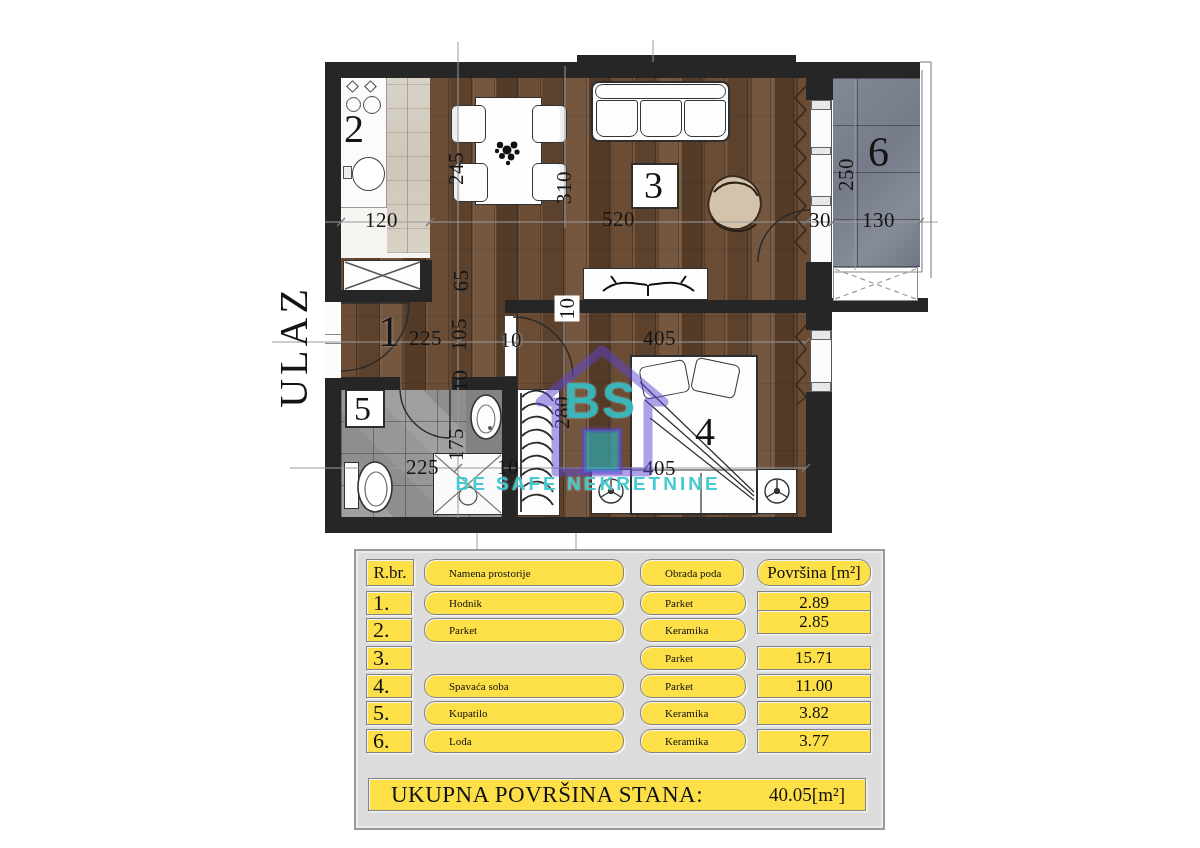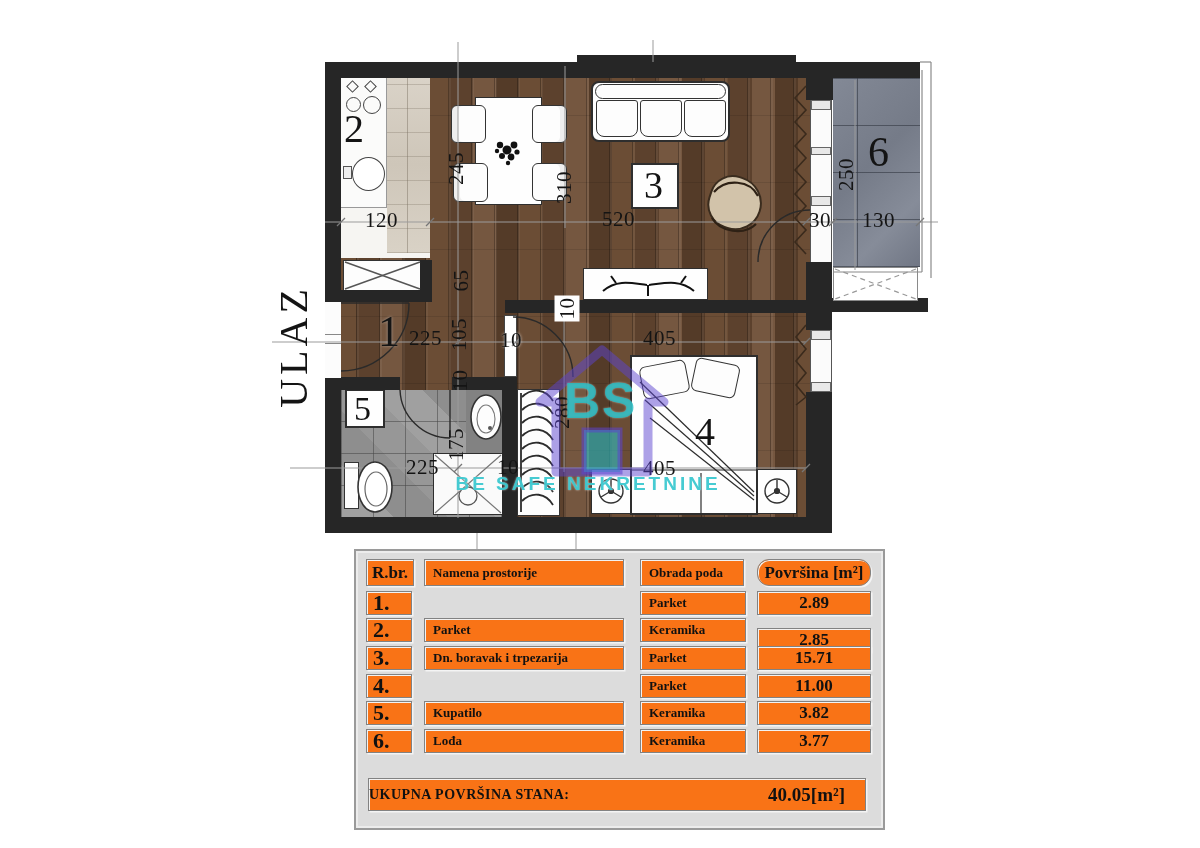--- a/index.html
+++ b/index.html
@@ -34,25 +34,25 @@
   .white-fixture{position:absolute;background:#fefefe;border:2px solid #2e2e2e;box-sizing:border-box;}
   .thin-fixture{position:absolute;background:#fdfdfd;border:1.4px solid #333;box-sizing:border-box;}
   .lbl{position:absolute;color:#141414;white-space:nowrap;transform-origin:center;}
   .dim{font-size:21px;letter-spacing:.5px;}
   .vrt{transform:rotate(-90deg);}
   .roomnum{font-size:40px;}
   .win{position:absolute;background:#fbfbfb;border-left:1px solid #555;border-right:1px solid #555;box-sizing:border-box;}
   .mull{position:absolute;background:#e8e8e8;border:1px solid #666;box-sizing:border-box;}
   
   .panel{position:absolute;background:#dcdcdc;border:2px solid #9a9a9a;box-shadow:inset 0 0 0 2px #ececec;}
-  .cell{position:absolute;background:#f97316;border:1px solid #828282;box-sizing:border-box;
+  .cell{position:absolute;background:#fde047;border:1px solid #828282;box-sizing:border-box;
         box-shadow:1.5px 1.5px 0 #f4f4f4, inset 1px 1px 0 #f2f2f2;
-        font-family:"Liberation Serif",serif;color:#111;display:flex;align-items:center;overflow:hidden;font-weight:bold;}
+        font-family:"Liberation Serif",serif;color:#111;display:flex;align-items:center;overflow:hidden;}
   .cell.num{font-size:22px;padding-left:6px;}
-  .cell.txt{font-size:13px;padding-left:8px;}
+  .cell.txt{font-size:11px;padding-left:24px;border-radius:11px;}
   .cell.ctr{justify-content:center;font-size:17px;}
   .wm-sub{position:absolute;font-family:"Liberation Sans",sans-serif;font-weight:bold;
           color:rgba(54,199,206,.92);letter-spacing:3px;font-size:19px;text-align:center;
           text-shadow:0 0 2px rgba(255,255,255,.75);}
   .wm-bs{position:absolute;font-family:"Liberation Sans",sans-serif;font-weight:bold;font-size:50px;
          color:rgba(32,186,193,.82);letter-spacing:2px;text-shadow:0 0 2px rgba(255,255,255,.5);}
 </style>
 </head>
 <body>
 
@@ -301,45 +301,46 @@
   <div class="wm-sub" style="left:450px;top:473px;width:276px;">BE SAFE NEKRETNINE</div>
 
   <div class="panel" style="left:354px;top:549px;width:527px;height:277px;"></div>
 
   <div class="cell ctr" style="left:366px;top:559px;width:48px;height:27px;">R.br.</div>
   <div class="cell txt" style="left:424px;top:559px;width:200px;height:27px;">Namena prostorije</div>
   <div class="cell txt" style="left:640px;top:559px;width:104px;height:27px;">Obrada poda</div>
   <div class="cell ctr" style="left:757px;top:559px;width:114px;height:27px;border-radius:12px;">Površina [m²]</div>
 
   <div class="cell num" style="left:366px;top:591px;width:46px;height:24px;">1.</div>
+  <div class="cell txt" style="left:424px;top:591px;width:200px;height:24px;">Hodnik</div>
   <div class="cell txt" style="left:640px;top:591px;width:106px;height:24px;">Parket</div>
   <div class="cell ctr" style="left:757px;top:591px;width:114px;height:24px;">2.89</div>
 
   <div class="cell num" style="left:366px;top:618px;width:46px;height:24px;">2.</div>
   <div class="cell txt" style="left:424px;top:618px;width:200px;height:24px;">Parket</div>
   <div class="cell txt" style="left:640px;top:618px;width:106px;height:24px;">Keramika</div>
-  <div class="cell ctr" style="left:757px;top:628px;width:114px;height:24px;">2.85</div>
+  <div class="cell ctr" style="left:757px;top:610px;width:114px;height:24px;">2.85</div>
 
   <div class="cell num" style="left:366px;top:646px;width:46px;height:24px;">3.</div>
-  <div class="cell txt" style="left:424px;top:646px;width:200px;height:24px;">Dn. boravak i trpezarija</div>
   <div class="cell txt" style="left:640px;top:646px;width:106px;height:24px;">Parket</div>
   <div class="cell ctr" style="left:757px;top:646px;width:114px;height:24px;">15.71</div>
 
   <div class="cell num" style="left:366px;top:674px;width:46px;height:24px;">4.</div>
+  <div class="cell txt" style="left:424px;top:674px;width:200px;height:24px;">Spavaća soba</div>
   <div class="cell txt" style="left:640px;top:674px;width:106px;height:24px;">Parket</div>
   <div class="cell ctr" style="left:757px;top:674px;width:114px;height:24px;">11.00</div>
 
   <div class="cell num" style="left:366px;top:701px;width:46px;height:24px;">5.</div>
   <div class="cell txt" style="left:424px;top:701px;width:200px;height:24px;">Kupatilo</div>
   <div class="cell txt" style="left:640px;top:701px;width:106px;height:24px;">Keramika</div>
   <div class="cell ctr" style="left:757px;top:701px;width:114px;height:24px;">3.82</div>
 
   <div class="cell num" style="left:366px;top:729px;width:46px;height:24px;">6.</div>
   <div class="cell txt" style="left:424px;top:729px;width:200px;height:24px;">Lođa</div>
   <div class="cell txt" style="left:640px;top:729px;width:106px;height:24px;">Keramika</div>
   <div class="cell ctr" style="left:757px;top:729px;width:114px;height:24px;">3.77</div>
 
   <div class="cell" style="left:368px;top:778px;width:498px;height:33px;">
-    <span style="font-size:14px;letter-spacing:.5px;">UKUPNA POVRŠINA STANA:</span>
+    <span style="font-size:23px;padding-left:22px;letter-spacing:.5px;">UKUPNA POVRŠINA STANA:</span>
     <span style="font-size:19px;margin-left:auto;padding-right:20px;">40.05[m²]</span>
   </div>
 
 </div>
 
 </body></html>

